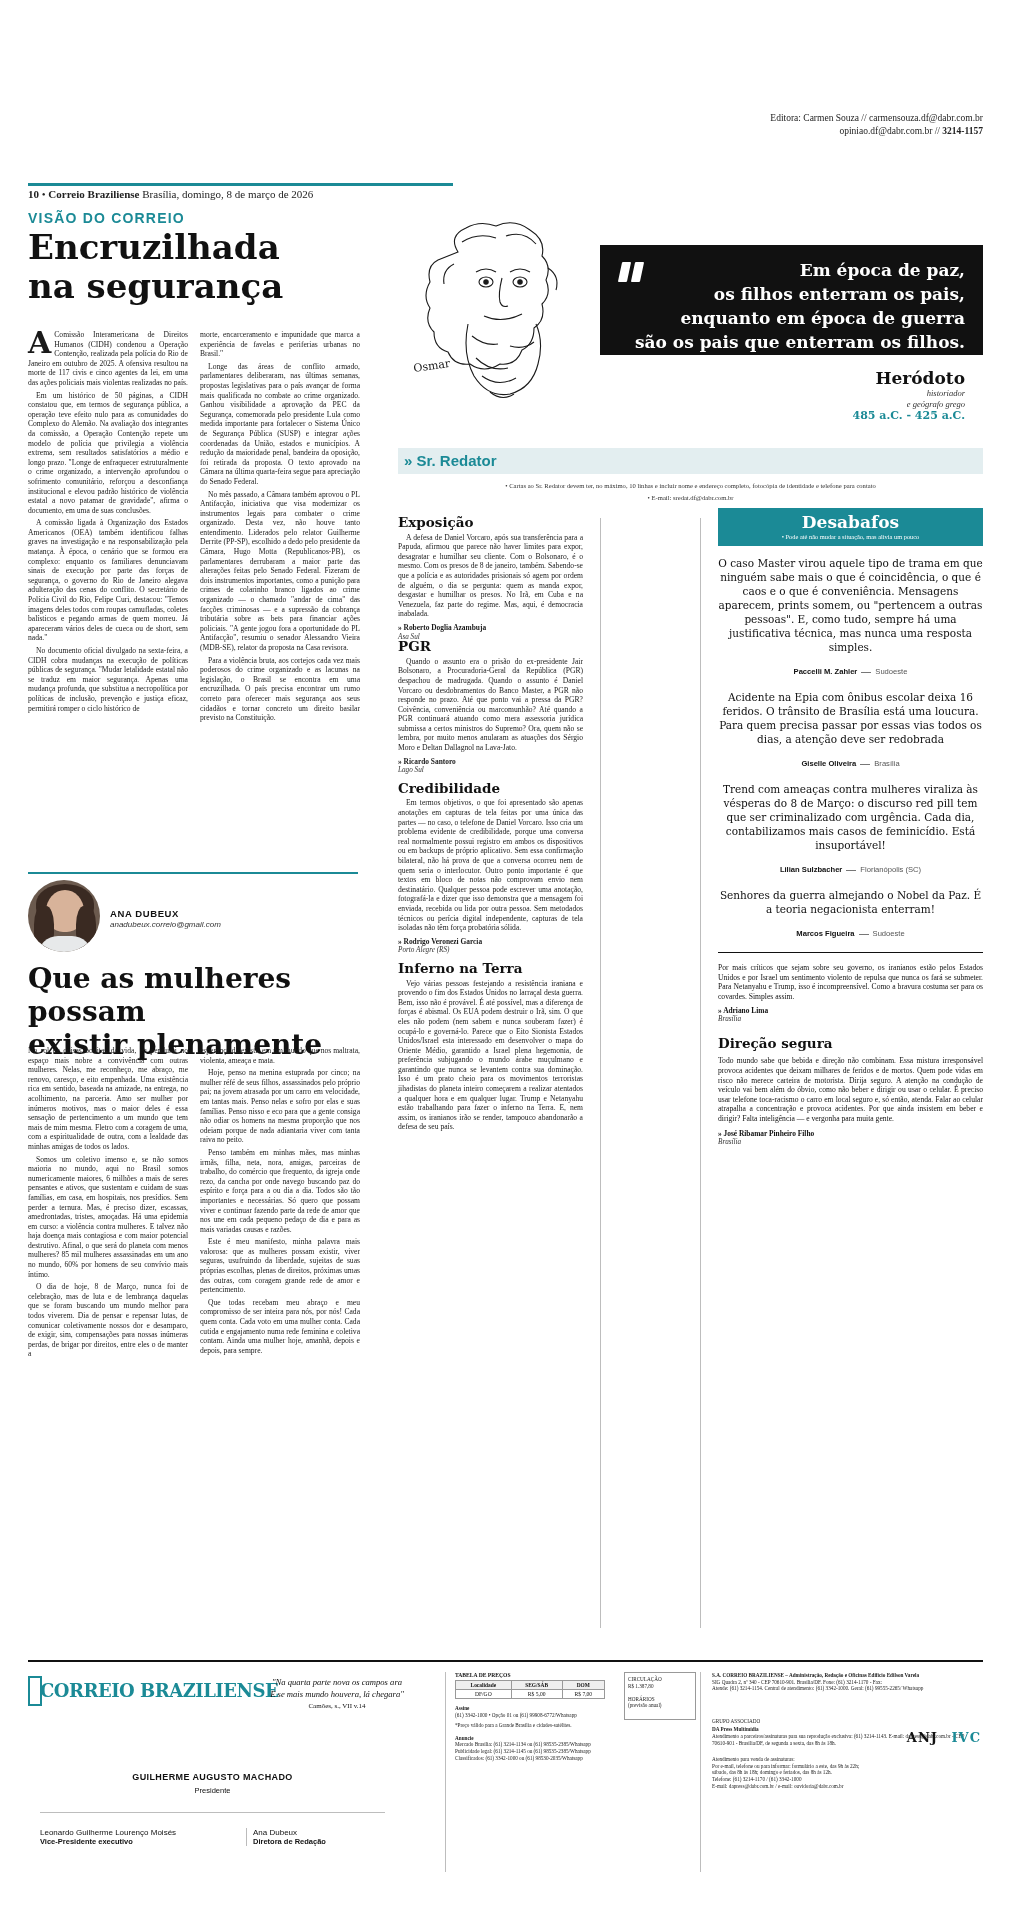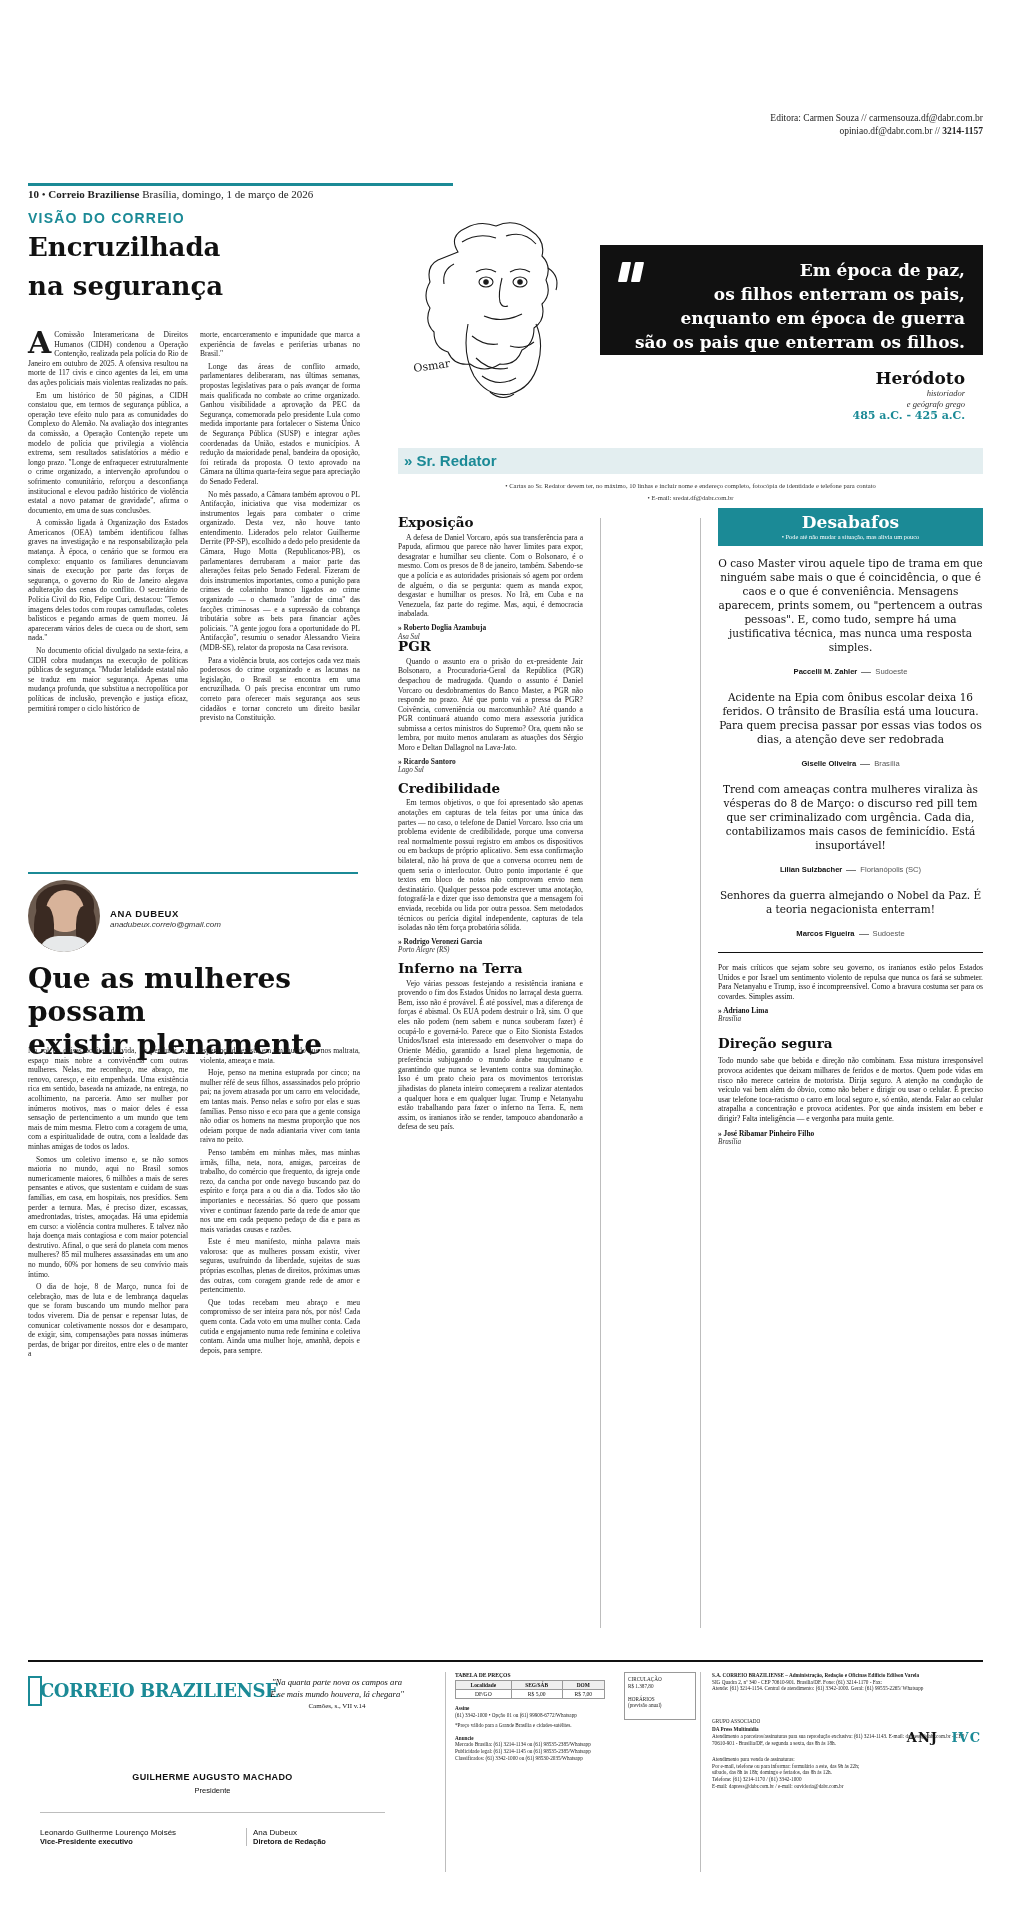--- a/index.html
+++ b/index.html
@@ -17,21 +17,21 @@
   .op-rule{position:absolute;left:28px;top:183px;width:425px;height:3px;background:#1b8a96;}
   .op-sub{position:absolute;left:28px;top:188px;width:520px;font-size:11px;color:#222;}
   .op-sub b{font-weight:bold;}
   .editora{position:absolute;right:28px;top:112px;text-align:right;font-size:9.5px;line-height:13px;color:#222;}
   .editora .tel{font-weight:bold;}
 
   
   .visao-label{position:absolute;left:28px;top:210px;font-family:"Liberation Sans",sans-serif;
      font-size:14px;letter-spacing:1.2px;font-weight:bold;color:#1b8a96;}
   .headline1{position:absolute;left:28px;top:228px;width:330px;
-     font-family:"DejaVu Serif",serif;font-weight:bold;font-size:26px;line-height:39px;color:#111;}
+     font-family:"DejaVu Serif",serif;font-weight:bold;font-size:34px;line-height:39px;color:#111;}
 
   .col{position:absolute;font-size:7.6px;line-height:9.6px;text-align:justify;color:#1a1a1a;}
   .col p{margin:0 0 3px 0;text-indent:8px;}
   .col p.first{text-indent:0;}
   .dropcap::first-letter{
     float:left;font-size:30px;line-height:26px;font-weight:bold;padding-right:3px;
     font-family:"DejaVu Serif",serif;
   }
   .author-rule{position:absolute;left:28px;top:872px;width:330px;height:2px;background:#1b8a96;}
   .avatar{position:absolute;left:28px;top:880px;width:72px;height:72px;border-radius:50%;
@@ -116,21 +116,21 @@
 </head>
 <body>
 
 <div class="page">
 
   <div class="op-rule"></div>
   <div class="op-sub">
     <b>10</b>
     •
     <b>Correio Braziliense</b>
-    <span>Brasília, domingo, 1 de março de 2026</span>
+    <span>Brasília, domingo, 8 de março de 2026</span>
   </div>
   <div class="editora">
     <div>Editora: Carmen Souza // carmensouza.df@dabr.com.br</div>
     <div>
       <span>opiniao.df@dabr.com.br  //</span>
       <span class="tel">3214-1157</span>
     </div>
   </div>
   <div class="divider-h" style="left:560px;top:112px;width:0;"></div>
 

